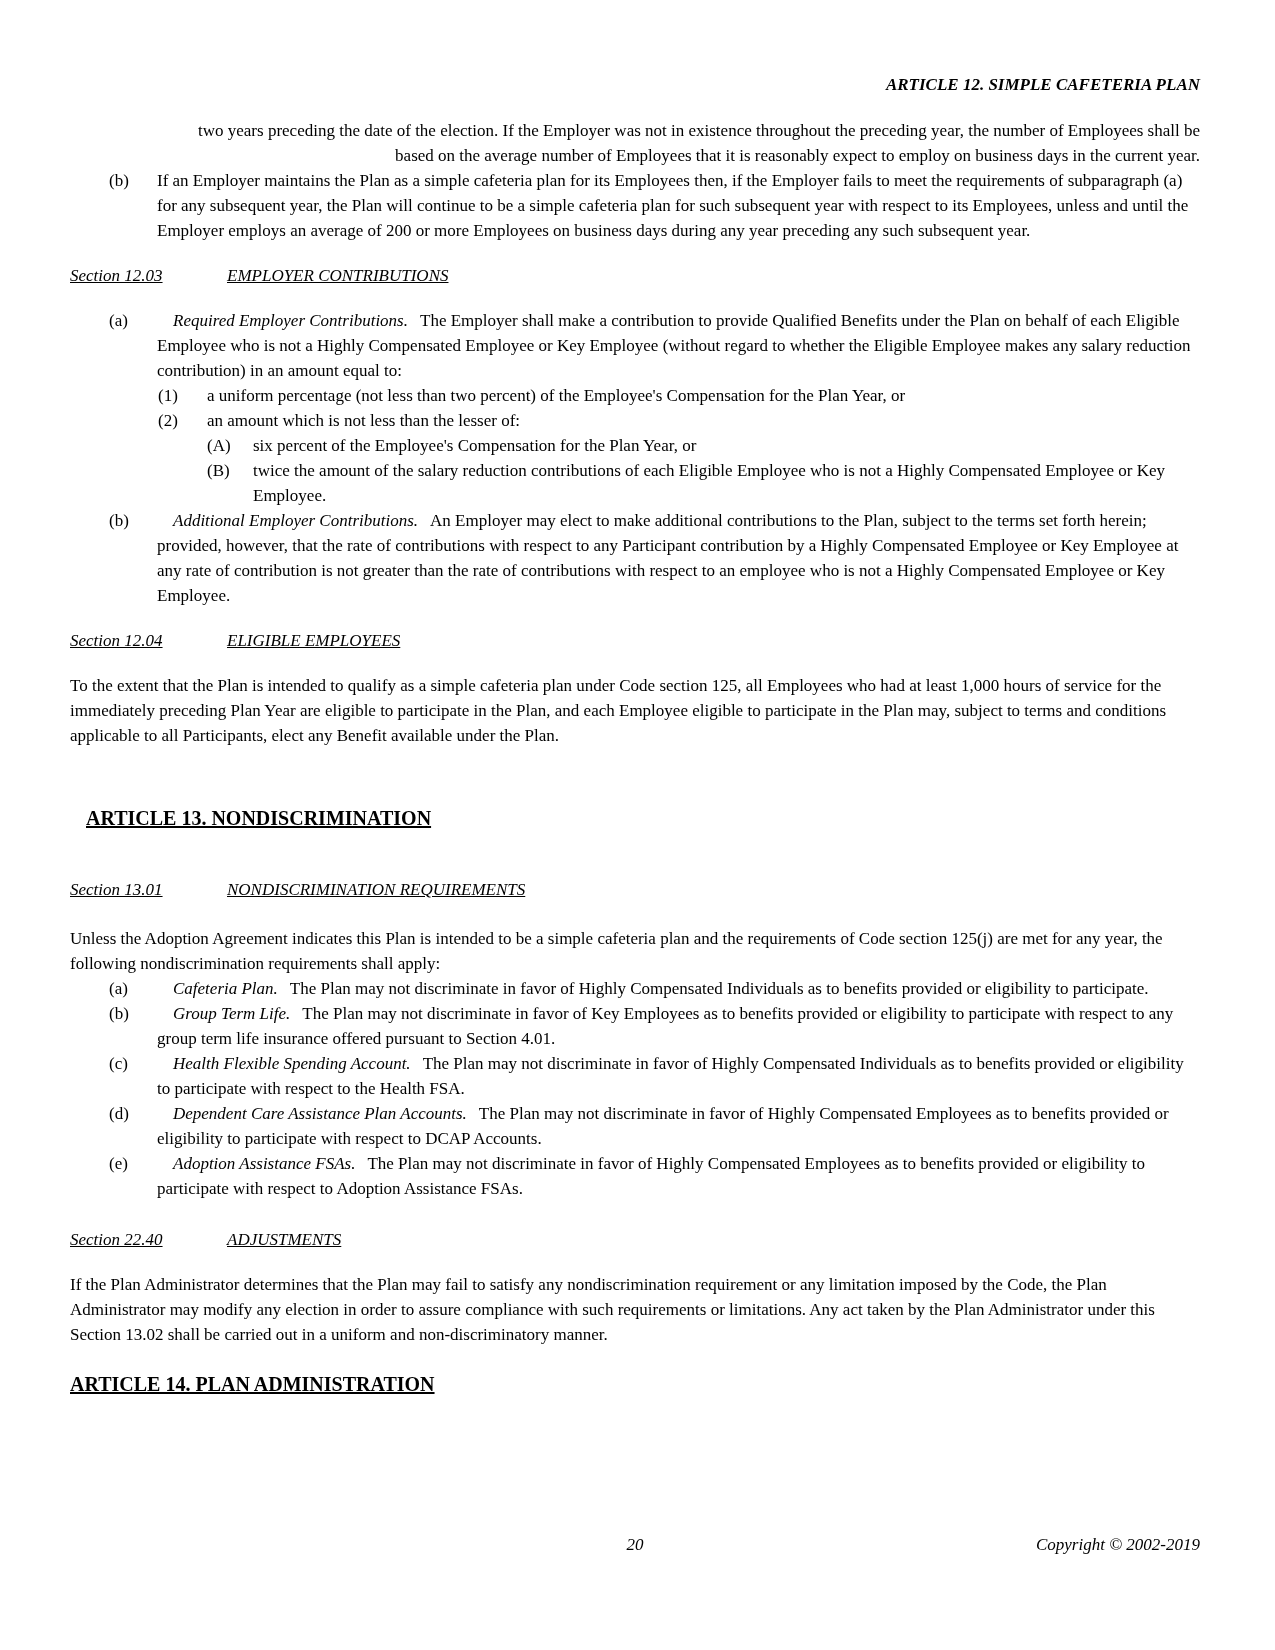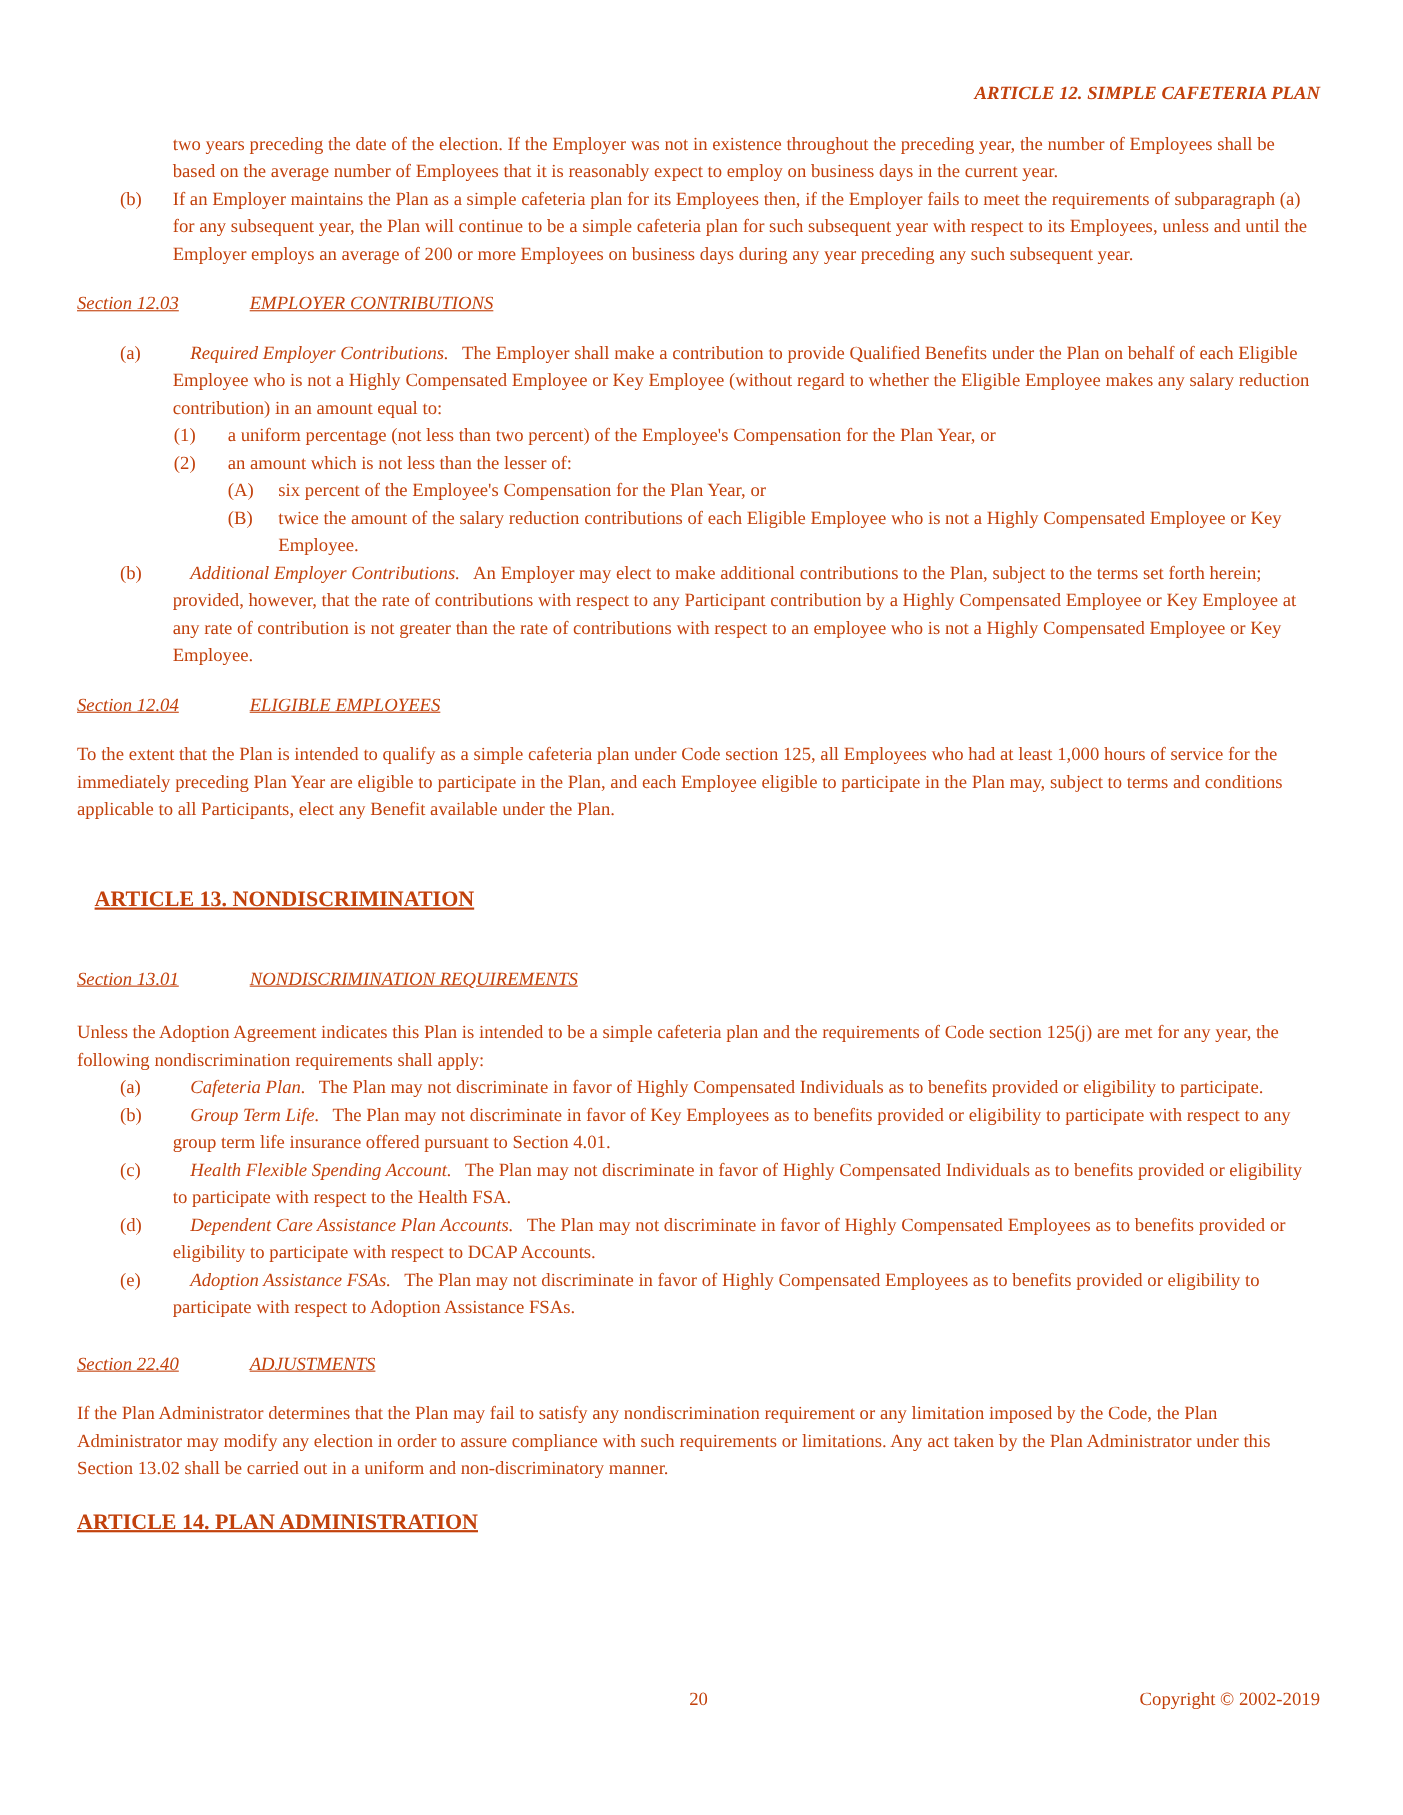--- a/index.html
+++ b/index.html
@@ -2,35 +2,35 @@
 <html><head>
 <meta charset="utf-8">
 <style>
   * { margin: 0; padding: 0; box-sizing: border-box; }
   html, body { background: #ffffff; }
   .page {
     position: relative;
     width: 1275px;
     height: 1650px;
     background: #ffffff;
-    color: #c2410c;
+    color: #000000;
     font-family: "Liberation Serif", "DejaVu Serif", serif;
     font-size: 17px;
     line-height: 25px;
     padding: 72px 75px 0 70px;
     overflow: hidden;
   }
   .hdr {
     text-align: right;
     font-weight: bold;
     font-style: italic;
     margin-bottom: 21px;
   }
   .p { text-align: left; }
-  .cont { margin-left: 87px; }
+  .cont { margin-left: 87px; text-align: right; }
   .li { display: flex; align-items: flex-start; }
   .li .marker { flex: none; }
   .l1 { margin-left: 39px; }
   .l1 > .marker { width: 48px; }
   .l2 { margin-left: 88px; }
   .l2 > .marker { width: 49px; }
   .l3 { margin-left: 137px; }
   .l3 > .marker { width: 46px; }
   .li .text { flex: 1 1 auto; }
   .lead { font-style: italic; padding-right: 12px; margin-left: 16px; }
@@ -46,20 +46,21 @@
   .a13 { margin: 56px 0 45px 16px; }
   .a14 { margin: 23px 0 0 0; }
   .sec-1301 { margin-bottom: 24px; }
   .sec-1302 { margin-top: 26px; margin-bottom: 20px; }
   .footer {
     position: absolute;
     top: 1531px;
     left: 70px;
     right: 75px;
     line-height: 27px;
+    font-style: italic;
   }
   .page-number {
     position: absolute;
     left: 0; right: 0; top: 0;
     text-align: center;
   }
   .copyright { text-align: right; }
 </style>
 </head>
 <body>

